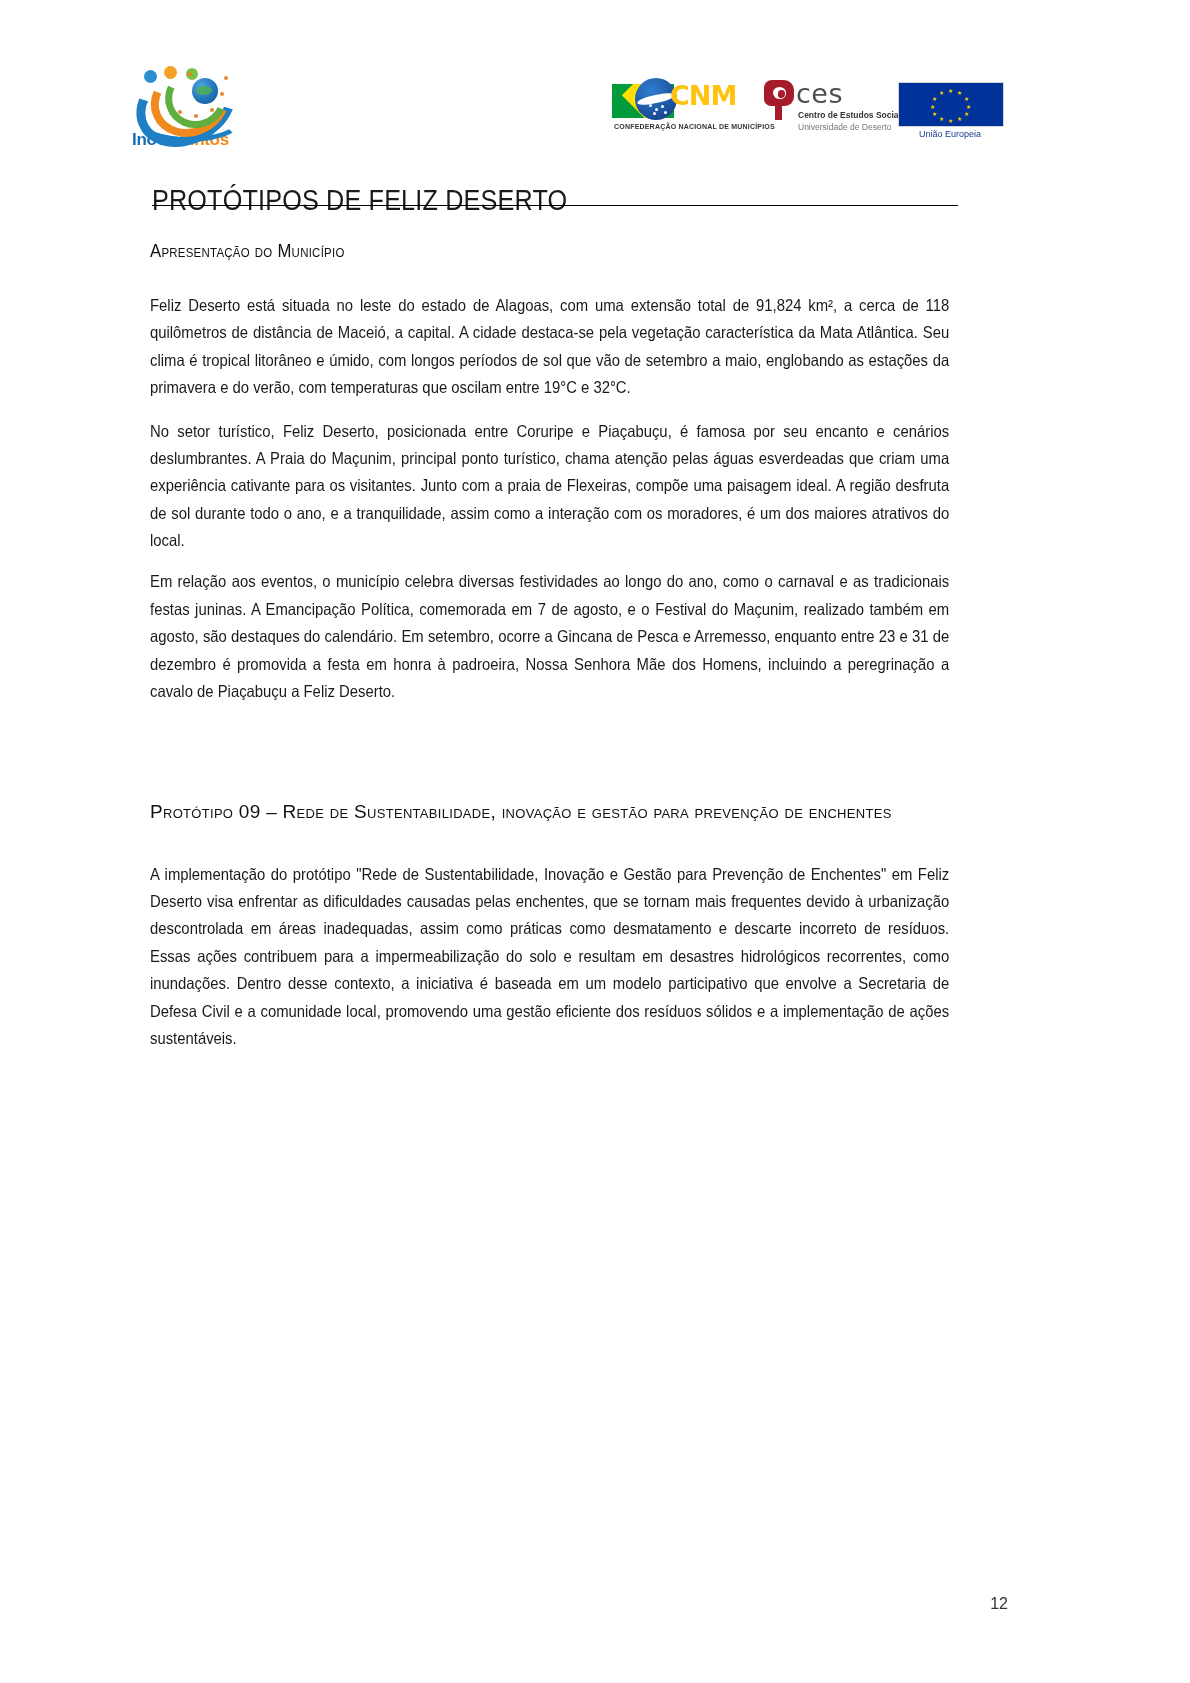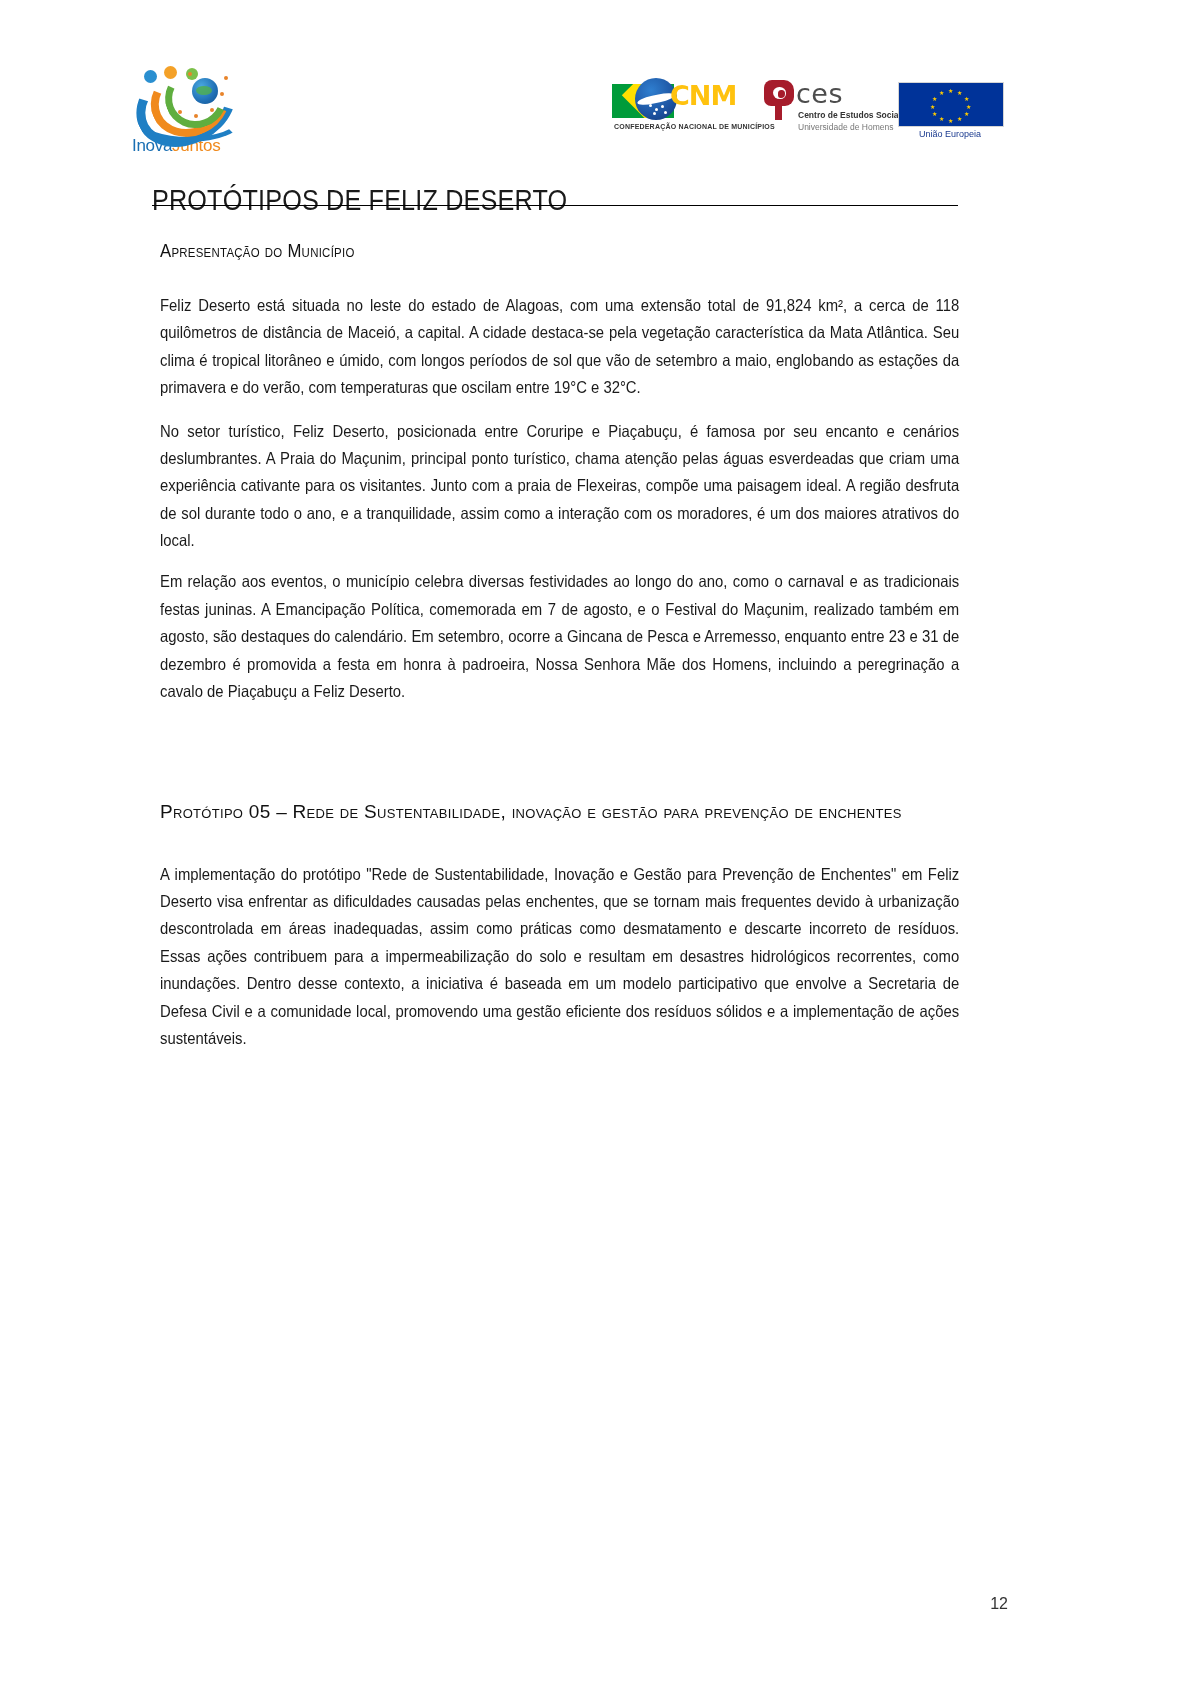--- a/index.html
+++ b/index.html
@@ -101,23 +101,23 @@
     background: #4fae52;
     opacity: .85;
   }
   .spark {
     position: absolute;
     width: 4px; height: 4px;
     border-radius: 50%;
     background: #e8842a;
   }
   .inova-word {
-    margin-top: 8px;
+    margin-top: 2px;
     font-size: 17px;
-    font-weight: normal;
+    font-weight: bold;
     letter-spacing: -0.3px;
     white-space: nowrap;
   }
   .inova-word .i1 { color: #1a6fb3; }
   .inova-word .i2 { color: #f08a1d; }
 
   .logo-cnm {
     position: absolute;
     left: 612px;
     top: 48px;
@@ -297,21 +297,21 @@
     left: 152px;
     top: 205px;
     width: 806px;
     height: 1px;
     background: #000;
   }
 
   
   .content {
     position: absolute;
-    left: 160px;
+    left: 150px;
     top: 240px;
     width: 800px;
   }
   h2.section {
     margin: 0 0 30px 0;
     font-size: 19px;
     font-weight: normal;
     font-variant: small-caps;
     letter-spacing: 0.3px;
     color: #111;
@@ -395,21 +395,21 @@
       <div class="cnm-sub">CONFEDERAÇÃO NACIONAL DE MUNICÍPIOS</div>
     </div>
 
     <div class="logo-ces">
       <div class="ces-mark">
         <div class="ces-blob"></div>
         <div class="ces-stem"></div>
       </div>
       <div class="ces-word">ces</div>
       <div class="ces-l1">Centro de Estudos Sociais</div>
-      <div class="ces-l2">Universidade de Homens</div>
+      <div class="ces-l2">Universidade de Deserto</div>
     </div>
 
     <div class="logo-eu">
       <div class="eu-flag">
         <div class="eu-star" style="left:49px; top:6px;">★</div>
         <div class="eu-star" style="left:40px; top:8px;">★</div>
         <div class="eu-star" style="left:58px; top:8px;">★</div>
         <div class="eu-star" style="left:33px; top:14px;">★</div>
         <div class="eu-star" style="left:65px; top:14px;">★</div>
         <div class="eu-star" style="left:31px; top:22px;">★</div>
@@ -431,21 +431,21 @@
   <div class="content">
 
     <h2 class="section">Apresentação do Município</h2>
 
     <p class="body first">Feliz Deserto está situada no leste do estado de Alagoas, com uma extensão total de 91,824 km², a cerca de 118 quilômetros de distância de Maceió, a capital. A cidade destaca-se pela vegetação característica da Mata Atlântica. Seu clima é tropical litorâneo e úmido, com longos períodos de sol que vão de setembro a maio, englobando as estações da primavera e do verão, com temperaturas que oscilam entre 19°C e 32°C.</p>
     <p class="body">No setor turístico, Feliz Deserto, posicionada entre Coruripe e Piaçabuçu, é famosa por seu encanto e cenários deslumbrantes. A Praia do Maçunim, principal ponto turístico, chama atenção pelas águas esverdeadas que criam uma experiência cativante para os visitantes. Junto com a praia de Flexeiras, compõe uma paisagem ideal. A região desfruta de sol durante todo o ano, e a tranquilidade, assim como a interação com os moradores, é um dos maiores atrativos do local.</p>
     <p class="body">Em relação aos eventos, o município celebra diversas festividades ao longo do ano, como o carnaval e as tradicionais festas juninas. A Emancipação Política, comemorada em 7 de agosto, e o Festival do Maçunim, realizado também em agosto, são destaques do calendário. Em setembro, ocorre a Gincana de Pesca e Arremesso, enquanto entre 23 e 31 de dezembro é promovida a festa em honra à padroeira, Nossa Senhora Mãe dos Homens, incluindo a peregrinação a cavalo de Piaçabuçu a Feliz Deserto.</p>
 
     <div class="gap-big"></div>
 
-    <h2 class="section proto">Protótipo 05 – Rede de Sustentabilidade, inovação e gestão para prevenção de enchentes</h2>
+    <h2 class="section proto">Protótipo 09 – Rede de Sustentabilidade, inovação e gestão para prevenção de enchentes</h2>
 
     <p class="body">A implementação do protótipo "Rede de Sustentabilidade, Inovação e Gestão para Prevenção de Enchentes" em Feliz Deserto visa enfrentar as dificuldades causadas pelas enchentes, que se tornam mais frequentes devido à urbanização descontrolada em áreas inadequadas, assim como práticas como desmatamento e descarte incorreto de resíduos. Essas ações contribuem para a impermeabilização do solo e resultam em desastres hidrológicos recorrentes, como inundações. Dentro desse contexto, a iniciativa é baseada em um modelo participativo que envolve a Secretaria de Defesa Civil e a comunidade local, promovendo uma gestão eficiente dos resíduos sólidos e a implementação de ações sustentáveis.</p>
 
   </div>
 
   <div class="page-number">12</div>
 
 </div>
 
 </body></html>

